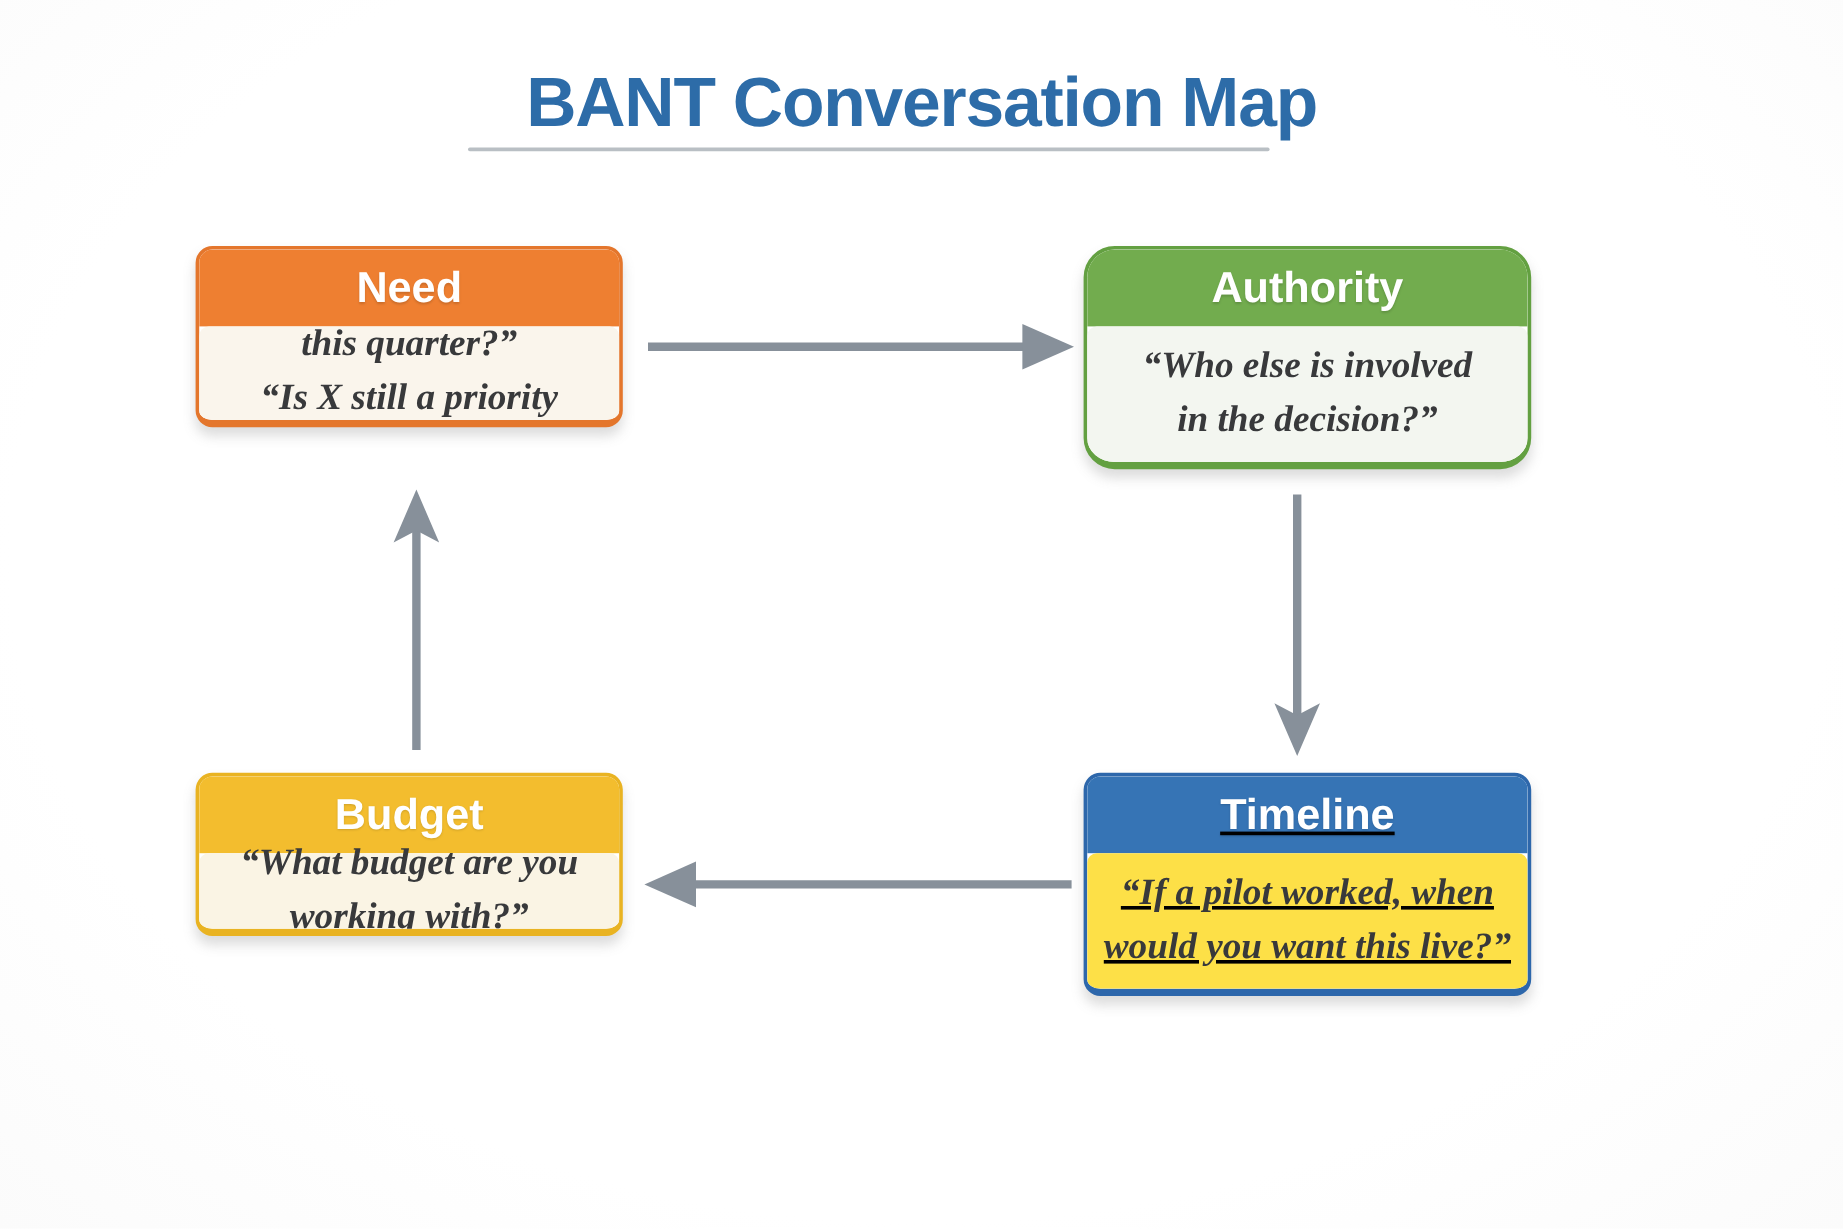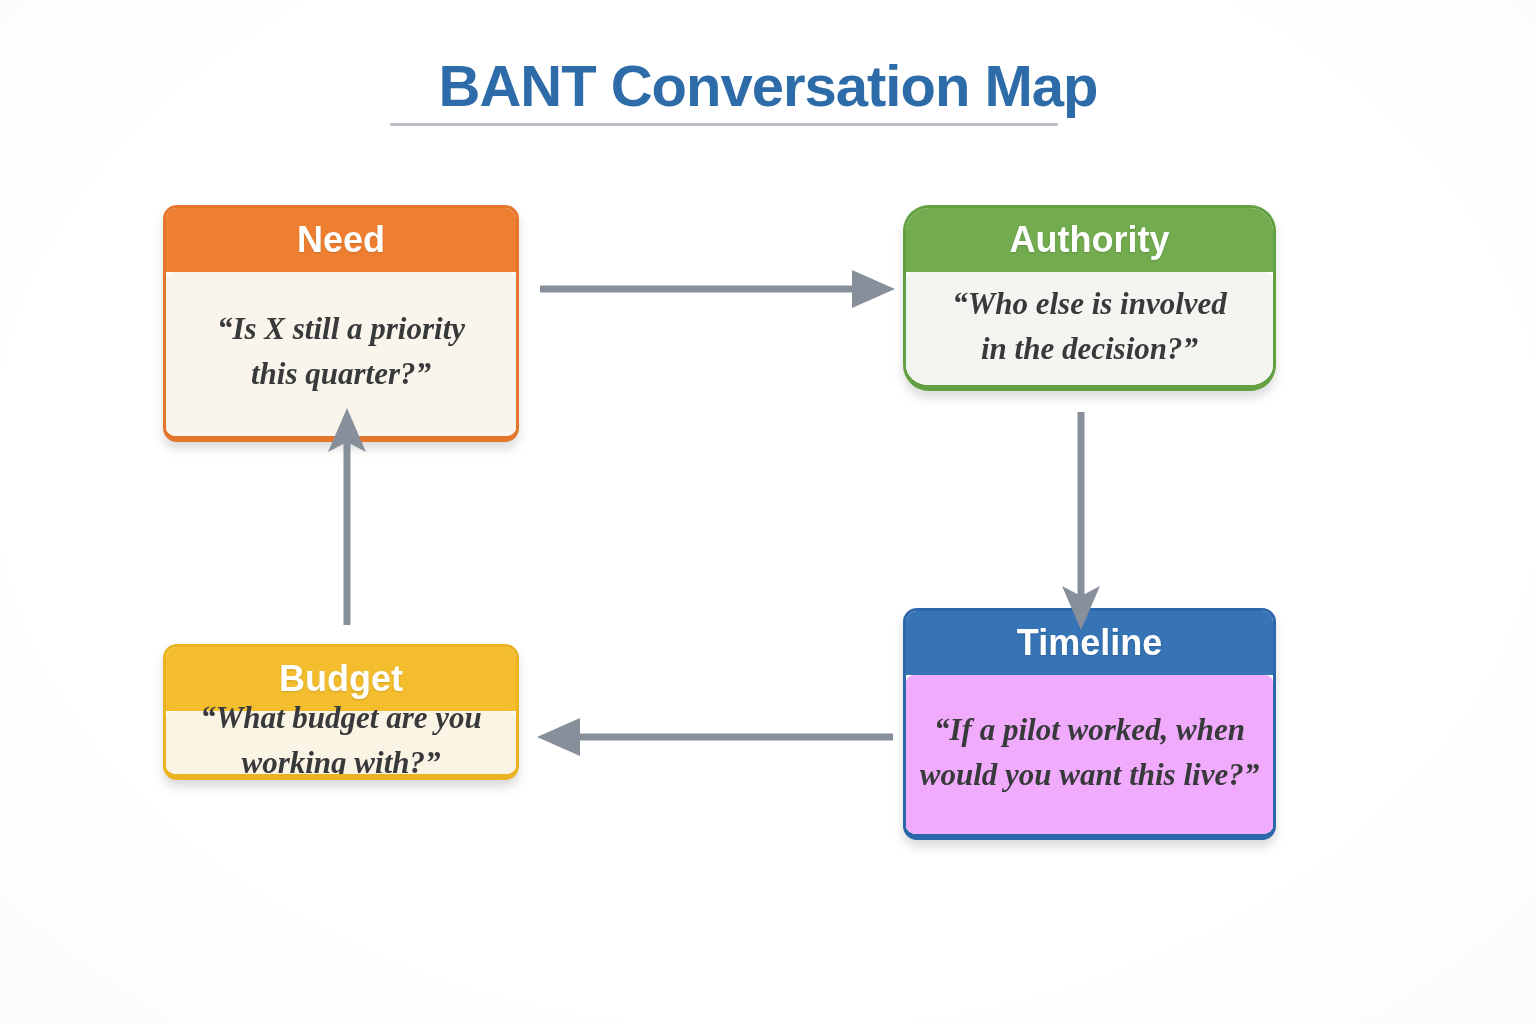--- a/index.html
+++ b/index.html
@@ -23,32 +23,32 @@
     font-size: 58px; font-weight: 700; letter-spacing: -1px;
   }
   .title-underline {
     position: absolute; top: 123px; left: 390px;
     width: 668px; height: 3px; border-radius: 2px;
   }
 
   
   .node {
     position: absolute;
-    width: 356px; height: 237px;
+    width: 356px; height: 151px;
     border-style: solid;
     border-width: 3px 3px 6px 3px;
     border-radius: 14px;
     box-shadow: 0 7px 10px rgba(120,120,120,0.25);
     overflow: hidden;
     background: #ffffff;
   }
   .node-need      { left: 163px; top: 205px; }
   .node-authority { left: 903px; top: 205px; width: 373px; height: 186px; border-radius: 26px; }
   .node-budget    { left: 163px; top: 644px; height: 136px; }
-  .node-timeline  { left: 903px; top: 608px; width: 373px; height: 232px; }
+  .node-timeline  { left: 903px; top: 644px; width: 373px; height: 186px; text-decoration: underline; }
 
   .node-header {
     height: 64px;
     display: flex; align-items: center; justify-content: center;
     color: #ffffff;
     font-size: 36px; font-weight: 700;
     text-shadow: 0 1px 2px rgba(0,0,0,0.15);
   }
   .node-body {
     height: calc(100% - 64px);
@@ -94,36 +94,36 @@
 <body>
 
 <div class="canvas">
 
   <div class="title" style="color: rgb(45, 108, 168);">BANT Conversation Map</div>
   <div class="title-underline" style="background: rgb(185, 191, 196);"></div>
 
   <div class="node node-need" style="border-color: rgb(228, 118, 44);">
     <div class="node-header" style="background: rgb(238, 127, 49);">Need</div>
     <div class="node-body" style="background: rgb(250, 245, 236);">
+      <div class="quote-line">this quarter?”</div>
       <div class="quote-line">“Is X still a priority</div>
-      <div class="quote-line">this quarter?”</div>
     </div>
   </div>
 
   <div class="node node-authority" style="border-color: rgb(99, 160, 65);">
     <div class="node-header" style="background: rgb(114, 172, 78);">Authority</div>
     <div class="node-body" style="background: rgb(243, 246, 240);">
       <div class="quote-line">“Who else is involved</div>
       <div class="quote-line">in the decision?”</div>
     </div>
   </div>
 
   <div class="node node-timeline" style="border-color: rgb(45, 103, 171);">
     <div class="node-header" style="background: rgb(54, 116, 181);">Timeline</div>
-    <div class="node-body" style="background: #f0abfc;">
+    <div class="node-body" style="background: #fde047;">
       <div class="quote-line">“If a pilot worked, when</div>
       <div class="quote-line">would you want this live?”</div>
     </div>
   </div>
 
   <div class="node node-budget" style="border-color: rgb(233, 179, 34);">
     <div class="node-header" style="background: rgb(243, 189, 46);">Budget</div>
     <div class="node-body" style="background: rgb(250, 244, 228);">
       <div class="quote-line">“What budget are you</div>
       <div class="quote-line">working with?”</div>

